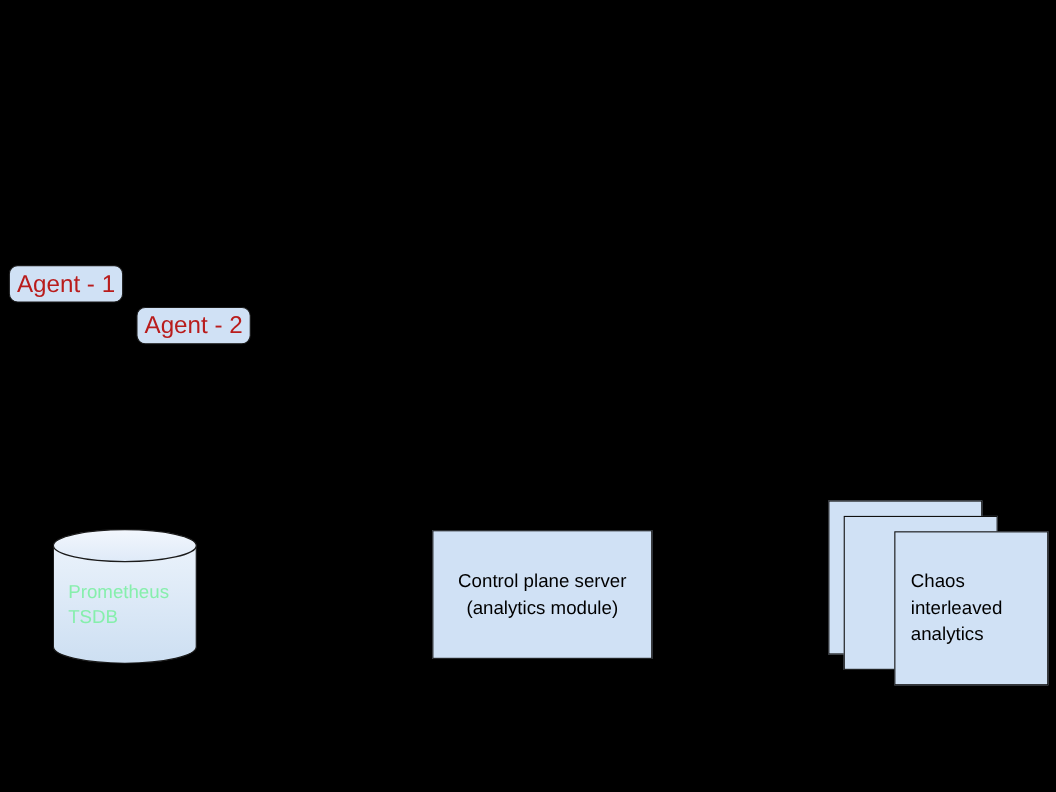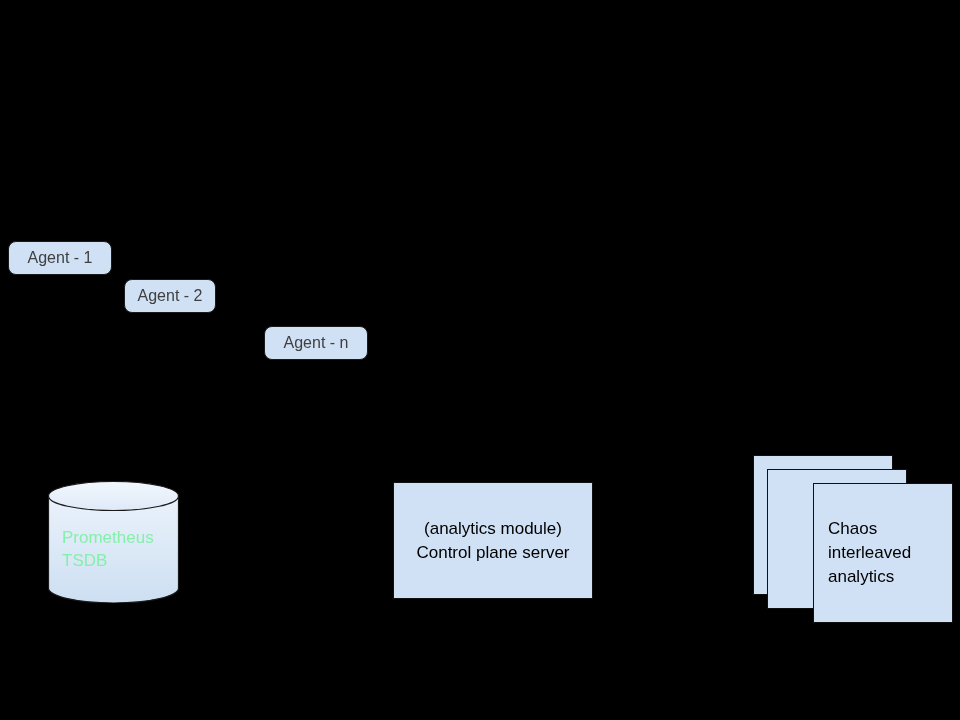--- a/index.html
+++ b/index.html
@@ -22,22 +22,22 @@
     position: absolute;
     background: #d0e1f5;
     border: 1px solid #1a1a1a;
     border-radius: 8px;
     box-sizing: border-box;
     display: flex;
     align-items: center;
     justify-content: center;
   }
   .agent-label {
-    color: #404040;
-    font-size: 16px;
+    color: #b91c1c;
+    font-size: 22px;
     line-height: 1.15;
     white-space: nowrap;
     font-family: "Liberation Sans", sans-serif;
   }
 
   
   .cylinder {
     position: absolute;
     box-sizing: border-box;
   }
@@ -115,27 +115,24 @@
 </style>
 </head>
 <body>
 
 <div id="canvas">
 
   <div class="agent-node" id="agent-0" style="left: 8px; top: 241px; width: 104px; height: 34px;">
     <span class="agent-label">Agent - 1</span>
   </div>
 
-  <div class="agent-node" id="agent-1" style="left: 124px; top: 279px; width: 92px; height: 34px;">
+  <div class="agent-node" id="agent-1" style="left: 124px; top: 279px; width: 104px; height: 34px;">
     <span class="agent-label">Agent - 2</span>
   </div>
 
-  <div class="agent-node" id="agent-2" style="left: 264px; top: 326px; width: 104px; height: 34px;">
-    <span class="agent-label">Agent - n</span>
-  </div>
 
   <div class="cylinder" id="db-node" style="left: 48px; top: 481px; width: 131px; height: 122px;">
     <svg id="db-svg" width="131" height="122" viewBox="0 0 131 122">
       <defs>
         <linearGradient id="cylBody" x1="0" y1="0" x2="0" y2="1">
           <stop offset="0%" stop-color="#eaf2fb"></stop>
           <stop offset="100%" stop-color="#cddff2"></stop>
         </linearGradient>
         <linearGradient id="cylTop" x1="0" y1="0" x2="0" y2="1">
           <stop offset="0%" stop-color="#f2f7fd"></stop>
@@ -146,22 +143,22 @@
       <ellipse cx="65.5" cy="15" rx="65" ry="14.5" fill="url(#cylTop)" stroke="#1b1b1b" stroke-width="1.2"></ellipse>
     </svg>
     <div class="cylinder-label">
       <div>Prometheus</div>
       <div>TSDB</div>
     </div>
   </div>
 
   <div class="rect-node" id="cp-node" style="left: 393px; top: 482px; width: 200px; height: 117px;">
     <div class="rect-label">
+      <div>Control plane server</div>
       <div>(analytics module)</div>
-      <div>Control plane server</div>
     </div>
   </div>
 
   <div class="arrow-head" id="arrow-node" style="left: 749px; top: 529px; width: 18px; height: 16px;">
     <svg width="18" height="16" viewBox="0 0 18 16">
       <polygon points="0,1 16,8 0,15" fill="#000000" stroke="#000000" stroke-width="1"></polygon>
     </svg>
   </div>
 
   <div class="stack-wrap" id="stack-node" style="left: 753px; top: 455px; width: 168px; height: 168px;">

